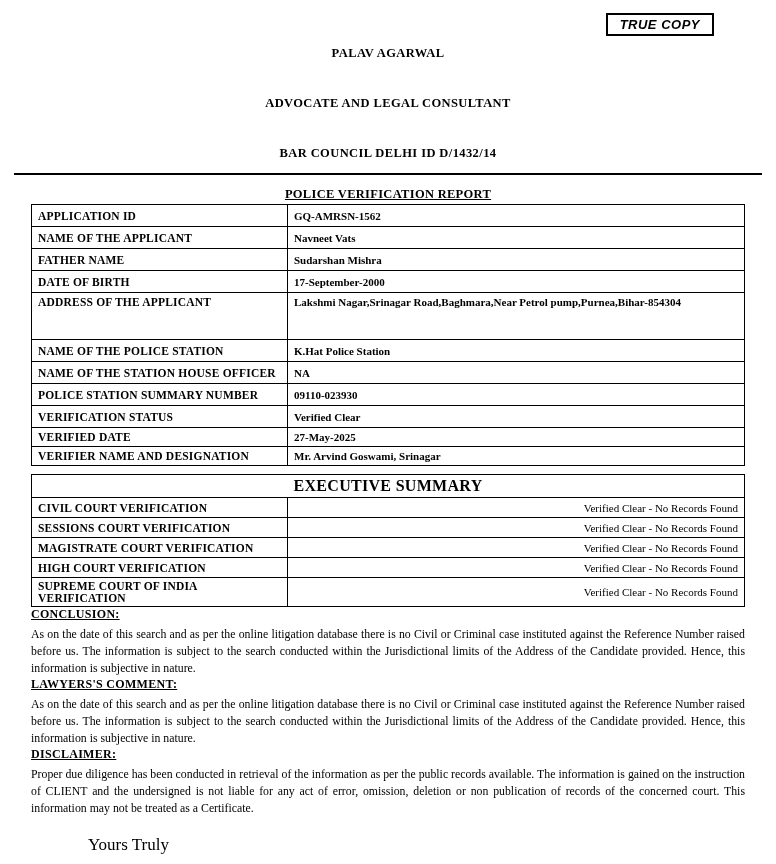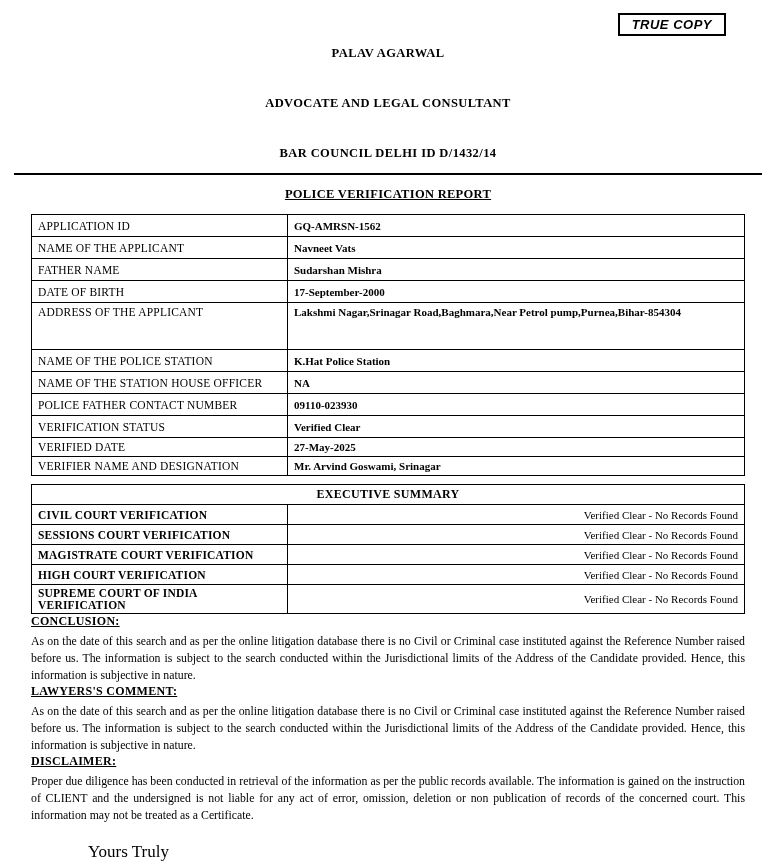--- a/index.html
+++ b/index.html
@@ -9,45 +9,45 @@
     font-family: "Liberation Serif", "DejaVu Serif", serif;
     color: #000;
     position: relative;
   }
   .page { width: 776px; height: 864px; padding-top: 12px; position: relative; }
 
   
   .letterhead { text-align: center; line-height: 17px; }
   .letterhead div { font-size: 12.5px; font-weight: 600; letter-spacing: .4px; margin-top: 33px; }
   .stamp {
-    position: absolute; top: 13px; right: 50px;
+    position: absolute; top: 13px; right: 62px;
     border: 2px solid #000; padding: 2px 12px;
     font-family: "Liberation Sans", sans-serif;
     font-style: italic; font-weight: bold; font-size: 13px; letter-spacing: .5px;
   }
   .head-rule { border: none; border-top: 2px solid #000; margin: 11px 14px 0 14px; }
 
   
   .report-title {
     text-align: center; font-size: 12.5px; font-weight: bold;
-    text-decoration: underline; letter-spacing: .3px; margin: 12px 0 12px 0;
+    text-decoration: underline; letter-spacing: .3px; margin: 12px 0 2px 0;
   }
 
   
   .content { padding: 0 31px; }
   table { border-collapse: collapse; width: 100%; }
   td, th { border: 1px solid #000; }
   .details td { font-size: 11.5px; padding: 3px 6px; height: 22px; }
-  .details td.lbl { width: 256px; font-weight: normal; letter-spacing: .2px; }
+  .details td.lbl { width: 256px; font-weight: bold; letter-spacing: .2px; }
   .details td.val { font-weight: 600; font-size: 11px; }
   .details tr.tall td { height: 47px; vertical-align: top; }
   .details tr.mid td { height: 17px; vertical-align: top; }
 
   .exec { margin-top: 8px; }
-  .exec th.exec-title { font-size: 12px; font-weight: bold; text-align: center; padding: 2px 4px; letter-spacing: .3px; }
+  .exec th.exec-title { font-size: 16px; font-weight: bold; text-align: center; padding: 2px 4px; letter-spacing: .3px; }
   .exec td { font-size: 11.5px; padding: 2px 6px; height: 20px; }
   .exec td.lbl { width: 256px; font-weight: bold; letter-spacing: .2px; }
   .exec td.val { text-align: right; font-size: 11px; }
 
   
   .section { }
   .section-heading { font-size: 12px; font-weight: bold; text-decoration: underline; letter-spacing: .3px; }
   .section-body { font-size: 11.8px; line-height: 17px; text-align: justify; margin-top: 4px; }
 
   
@@ -98,21 +98,21 @@
         </tr>
         <tr>
           <td class="lbl">NAME OF THE POLICE STATION</td>
           <td class="val">K.Hat Police Station</td>
         </tr>
         <tr>
           <td class="lbl">NAME OF THE STATION HOUSE OFFICER</td>
           <td class="val">NA</td>
         </tr>
         <tr>
-          <td class="lbl">POLICE FATHER CONTACT NUMBER</td>
+          <td class="lbl">POLICE STATION SUMMARY NUMBER</td>
           <td class="val">09110-023930</td>
         </tr>
         <tr>
           <td class="lbl">VERIFICATION STATUS</td>
           <td class="val">Verified Clear</td>
         </tr>
         <tr class="mid">
           <td class="lbl">VERIFIED DATE</td>
           <td class="val">27-May-2025</td>
         </tr>

